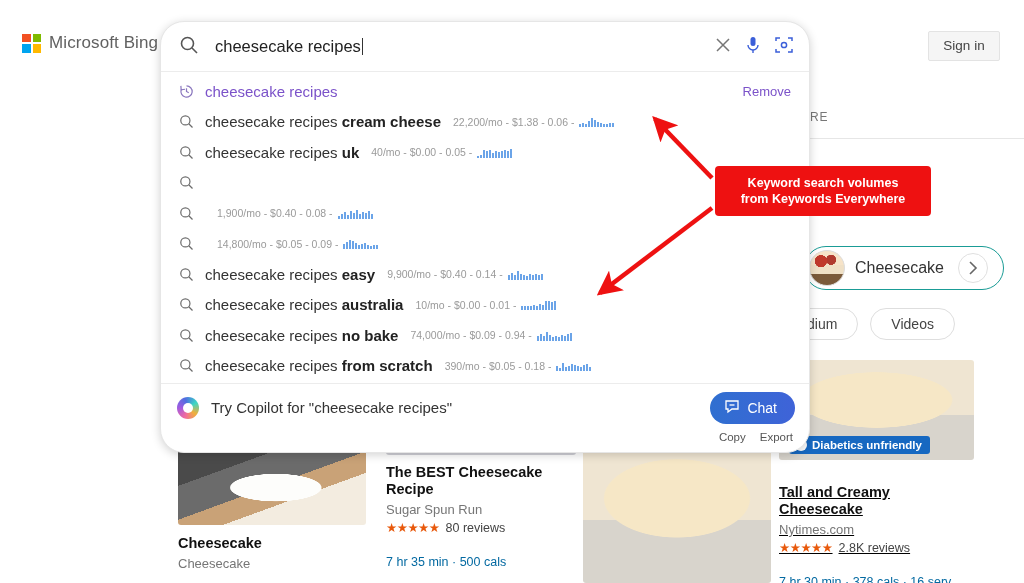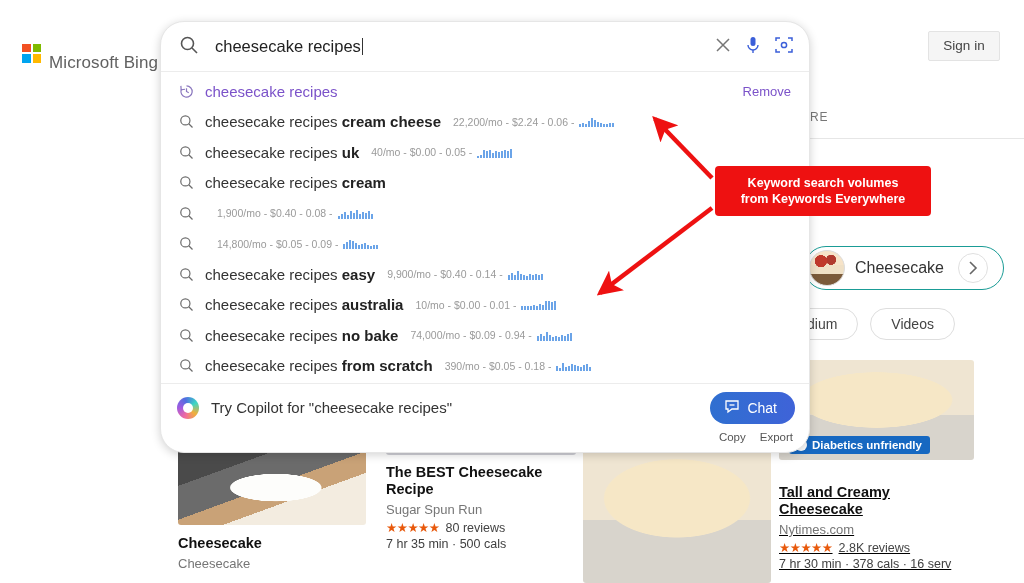--- a/index.html
+++ b/index.html
@@ -9,21 +9,21 @@
     background: #ffffff;
     overflow: hidden;
     position: relative;
   }
 
   
   .header { position: absolute; top: 0; left: 0; width: 1024px; height: 92px; background:#fff; }
   .ms-logo { position: absolute; left: 22px; top: 33px; display: flex; align-items: center; gap: 8px; }
   .ms-squares { width: 19px; height: 19px; display: grid; grid-template-columns: 1fr 1fr; grid-template-rows: 1fr 1fr; gap: 2px; }
   .ms-squares i { display: block; }
-  .ms-wordmark { font-size: 17px; color: #616161; letter-spacing: .1px; margin-top: 20px; }
+  .ms-wordmark { font-size: 17px; color: #616161; letter-spacing: .1px; }
 
   .signin-btn {
     position: absolute; right: 24px; top: 31px;
     width: 72px; height: 30px;
     background: #f5f5f5; border: 1px solid #e3e3e3; border-radius: 2px;
     color: #444; font-size: 13.5px; line-height: 28px; text-align: center;
     cursor: pointer;
   }
   .more-nav {
     position: absolute; left: 800px; top: 110px;
@@ -63,21 +63,21 @@
   }
 
   
   .cards { position: absolute; left: 0; top: 440px; width: 1024px; height: 143px; }
   .card { position: absolute; width: 188px; }
   .card-title { font-size: 14.5px; font-weight: bold; color: #111; line-height: 17px; }
   .card-src { font-size: 13px; color: #767676; margin-top: 4px; }
   .card-rating { display: flex; align-items: center; gap: 6px; margin-top: 3px; }
   .stars { color: #e8590c; font-size: 12.5px; letter-spacing: -.5px; }
   .card-reviews { font-size: 12.5px; color: #444; }
-  .card-meta { font-size: 12.5px; color: #404040; margin-top: 2px; }
+  .card-meta { font-size: 12.5px; color: #0369a1; margin-top: 20px; }
 
   .photo { background-size: cover; background-position: center; border-radius: 3px; }
   .photo-a {
     background-image:
       radial-gradient(ellipse 60% 40% at 52% 56%, #fdfdfb 0 40%, transparent 41%),
       linear-gradient(160deg, #4a4a4a 0 30%, #6b6b6b 30% 52%, #c9a277 52% 66%, #f3ece0 66% 100%);
     background-color: #5a5a5a;
   }
   .photo-b {
     background-image:
@@ -287,21 +287,21 @@
     <div id="sug-rows">
         <div class="sug">
           <span class="sug-ico">
             <svg width="15" height="15" viewBox="0 0 16 16">
               <circle cx="6.8" cy="6.8" r="4.9" stroke="#6b6b6b" stroke-width="1.3" fill="none"></circle>
               <path d="M10.4 10.4 L14.4 14.4" stroke="#6b6b6b" stroke-width="1.3"></path>
             </svg>
           </span>
           <span class="sug-text">cheesecake recipes <b>cream cheese</b></span>
           <span class="kw-metrics">
-            <span class="kw-text">22,200/mo - $2.24 - 0.06 -</span>
+            <span class="kw-text">22,200/mo - $1.38 - 0.06 -</span>
             <span class="spark">
               <i style="height: 3px;"></i>
               <i style="height: 4px;"></i>
               <i style="height: 3px;"></i>
               <i style="height: 6px;"></i>
               <i style="height: 9px;"></i>
               <i style="height: 7px;"></i>
               <i style="height: 5px;"></i>
               <i style="height: 4px;"></i>
               <i style="height: 3px;"></i>
@@ -337,21 +337,20 @@
             </span>
           </span>
         </div>
         <div class="sug">
           <span class="sug-ico">
             <svg width="15" height="15" viewBox="0 0 16 16">
               <circle cx="6.8" cy="6.8" r="4.9" stroke="#6b6b6b" stroke-width="1.3" fill="none"></circle>
               <path d="M10.4 10.4 L14.4 14.4" stroke="#6b6b6b" stroke-width="1.3"></path>
             </svg>
           </span>
-          <span class="sug-text">cheesecake recipes <b>cream</b></span>
         </div>
         <div class="sug">
           <span class="sug-ico">
             <svg width="15" height="15" viewBox="0 0 16 16">
               <circle cx="6.8" cy="6.8" r="4.9" stroke="#6b6b6b" stroke-width="1.3" fill="none"></circle>
               <path d="M10.4 10.4 L14.4 14.4" stroke="#6b6b6b" stroke-width="1.3"></path>
             </svg>
           </span>
           <span class="kw-metrics">
             <span class="kw-text">1,900/mo - $0.40 - 0.08 -</span>

